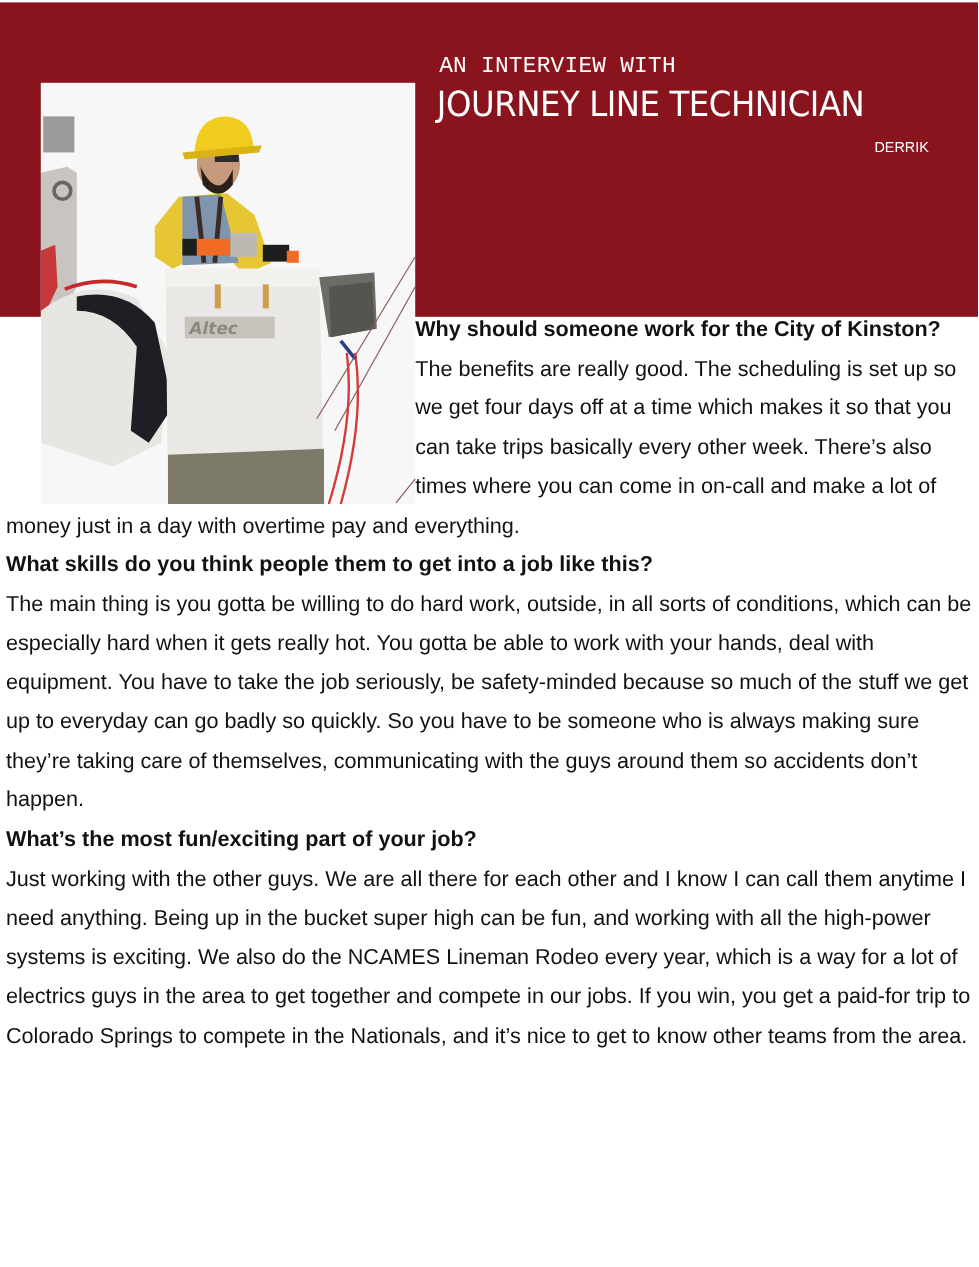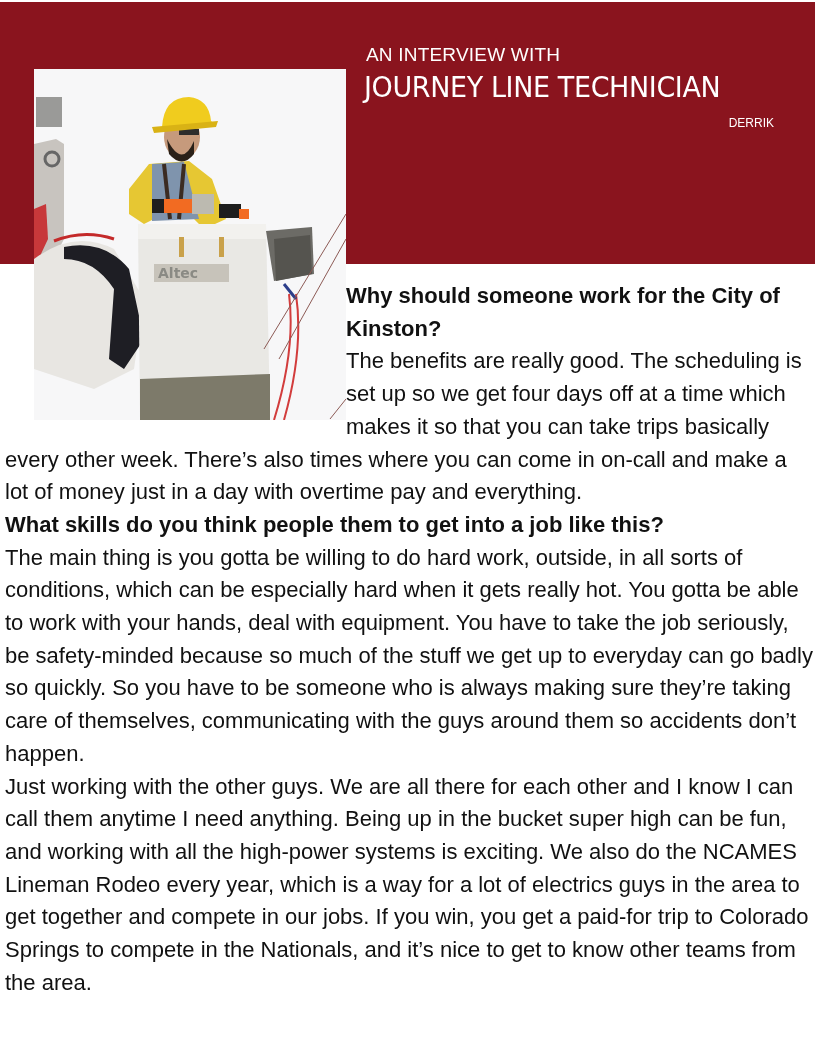--- a/index.html
+++ b/index.html
@@ -19,21 +19,21 @@
       left: 0;
       top: 2px;
       width: 815px;
       height: 262px;
       background: #8a141e;
     }
     .kicker {
       position: absolute;
       left: 366px;
       top: 44px;
-      font-family: Liberation Sans, sans-serif;
+      font-family: Liberation Mono, monospace;
       font-size: 19px;
       color: #ffffff;
       letter-spacing: 0.2px;
     }
     .title {
       position: absolute;
       left: 364px;
       top: 70px;
       font-family: "DejaVu Sans", sans-serif;
       font-size: 29px;
@@ -52,29 +52,30 @@
       color: #ffffff;
     }
     .photo {
       position: absolute;
       left: 34px;
       top: 69px;
       width: 312px;
       height: 351px;
       background: #fafafa;
       overflow: hidden;
+      font-style: italic;
     }
     .photo svg { display: block; }
 
     .body-text {
       position: absolute;
       left: 5px;
-      top: 280px;
+      top: 258px;
       width: 809px;
-      font-size: 22px;
+      font-size: 18px;
       line-height: 32.7px;
     }
     .float-spacer {
       float: left;
       width: 341px;
       height: 163px;
     }
     .q { font-weight: bold; }
     .diag {
       position: absolute;
@@ -155,15 +156,16 @@
     <div class="q">Why should someone work for the City of Kinston?</div>
     <div class="a">The benefits are really good. The scheduling is set up so we get four days off at a time which makes it so that you can take trips basically every other week. There’s also times where you can come in on-call and make a lot of money just in a day with overtime pay and everything.</div>
   </div>
 
   <div>
     <div class="q">What skills do you think people them to get into a job like this?</div>
     <div class="a">The main thing is you gotta be willing to do hard work, outside, in all sorts of conditions, which can be especially hard when it gets really hot. You gotta be able to work with your hands, deal with equipment. You have to take the job seriously, be safety-minded because so much of the stuff we get up to everyday can go badly so quickly. So you have to be someone who is always making sure they’re taking care of themselves, communicating with the guys around them so accidents don’t happen.</div>
   </div>
 
   <div>
+    <div class="q">What’s the most fun/exciting part of your job?</div>
     <div class="a">Just working with the other guys. We are all there for each other and I know I can call them anytime I need anything. Being up in the bucket super high can be fun, and working with all the high-power systems is exciting. We also do the NCAMES Lineman Rodeo every year, which is a way for a lot of electrics guys in the area to get together and compete in our jobs. If you win, you get a paid-for trip to Colorado Springs to compete in the Nationals, and it’s nice to get to know other teams from the area.</div>
   </div>
 </div>
 
 </body></html>

